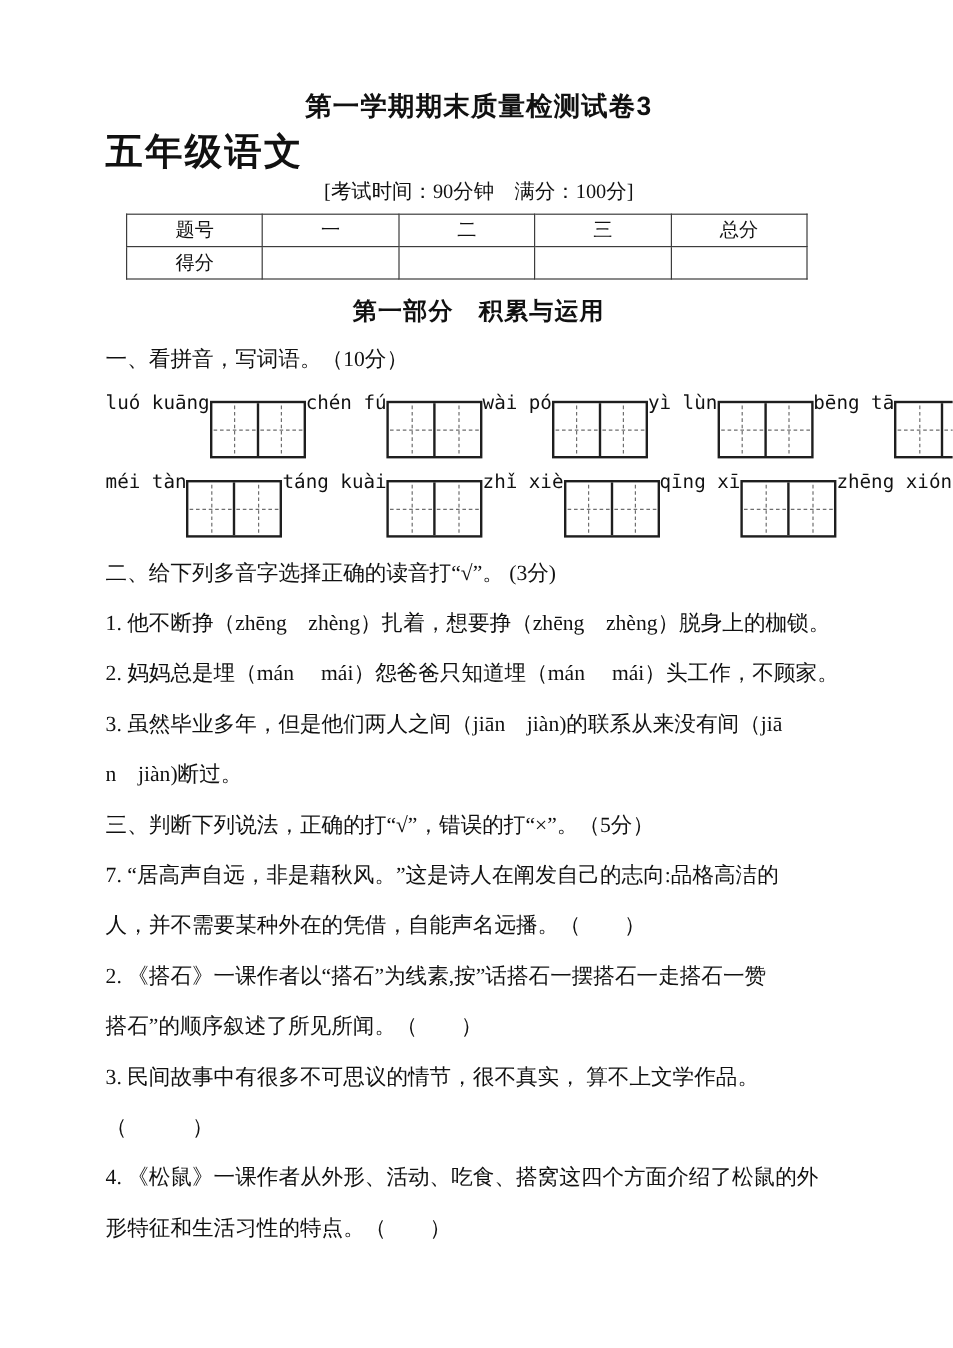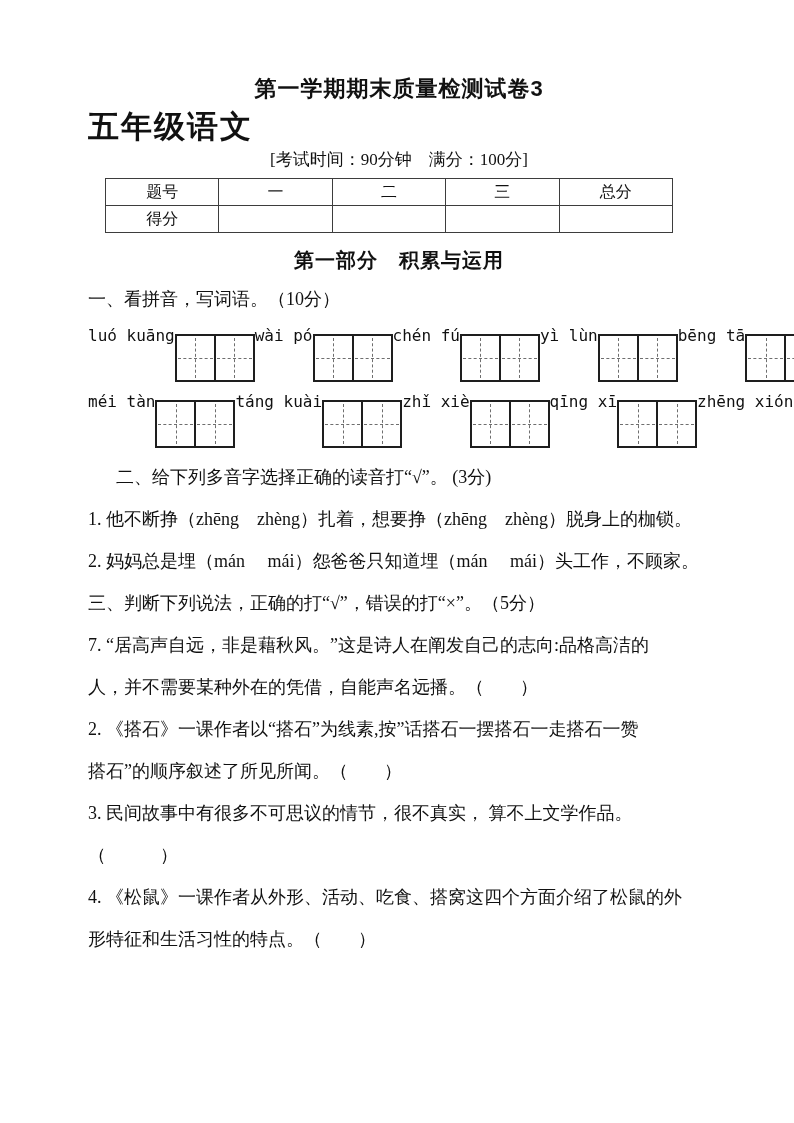--- a/index.html
+++ b/index.html
@@ -146,34 +146,34 @@
 
   <div class="pinyin-row">
     <div class="pinyin-group">
       <div class="pinyin-label">luó kuāng</div>
       <div class="writing-box">
           <div class="writing-cell"></div>
           <div class="writing-cell"></div>
         </div>
     </div>
     <div class="pinyin-group">
+      <div class="pinyin-label">chén fú</div>
+      <div class="writing-box">
+          <div class="writing-cell"></div>
+          <div class="writing-cell"></div>
+        </div>
+    </div>
+    <div class="pinyin-group">
       <div class="pinyin-label">wài pó</div>
       <div class="writing-box">
           <div class="writing-cell"></div>
           <div class="writing-cell"></div>
         </div>
     </div>
     <div class="pinyin-group">
-      <div class="pinyin-label">chén fú</div>
-      <div class="writing-box">
-          <div class="writing-cell"></div>
-          <div class="writing-cell"></div>
-        </div>
-    </div>
-    <div class="pinyin-group">
       <div class="pinyin-label">yì lùn</div>
       <div class="writing-box">
           <div class="writing-cell"></div>
           <div class="writing-cell"></div>
         </div>
     </div>
     <div class="pinyin-group">
       <div class="pinyin-label">bēng tā</div>
       <div class="writing-box">
           <div class="writing-cell"></div>
@@ -213,27 +213,31 @@
     </div>
     <div class="pinyin-group">
       <div class="pinyin-label">zhēng xióng</div>
       <div class="writing-box">
           <div class="writing-cell"></div>
           <div class="writing-cell"></div>
         </div>
     </div>
   </div>
 
-  <div class="sec-heading" style="margin-top:8px;margin-left:28px;">二、给下列多音字选择正确的读音打“√”。 (3分)</div>
+  <div class="sec-heading" style="margin-top:8px;">二、给下列多音字选择正确的读音打“√”。 (3分)</div>
 
   <div class="q-block">
     <div class="q-line">1. 他不断挣（zhēng　zhèng）扎着，想要挣（zhēng　zhèng）脱身上的枷锁。</div>
   </div>
   <div class="q-block">
     <div class="q-line">2. 妈妈总是埋（mán　 mái）怨爸爸只知道埋（mán　 mái）头工作，不顾家。</div>
+  </div>
+  <div class="q-block">
+    <div class="q-line">3. 虽然毕业多年，但是他们两人之间（jiān　jiàn)的联系从来没有间（jiā</div>
+    <div class="q-line">n　jiàn)断过。</div>
   </div>
 
   <div class="sec-heading" style="margin-top:0;">三、判断下列说法，正确的打“√”，错误的打“×”。（5分）</div>
 
   <div class="q-block">
     <div class="q-line">7. “居高声自远，非是藉秋风。”这是诗人在阐发自己的志向:品格高洁的</div>
     <div class="q-line">人，并不需要某种外在的凭借，自能声名远播。（　　）</div>
   </div>
   <div class="q-block">
     <div class="q-line">2. 《搭石》一课作者以“搭石”为线素,按”话搭石一摆搭石一走搭石一赞</div>

